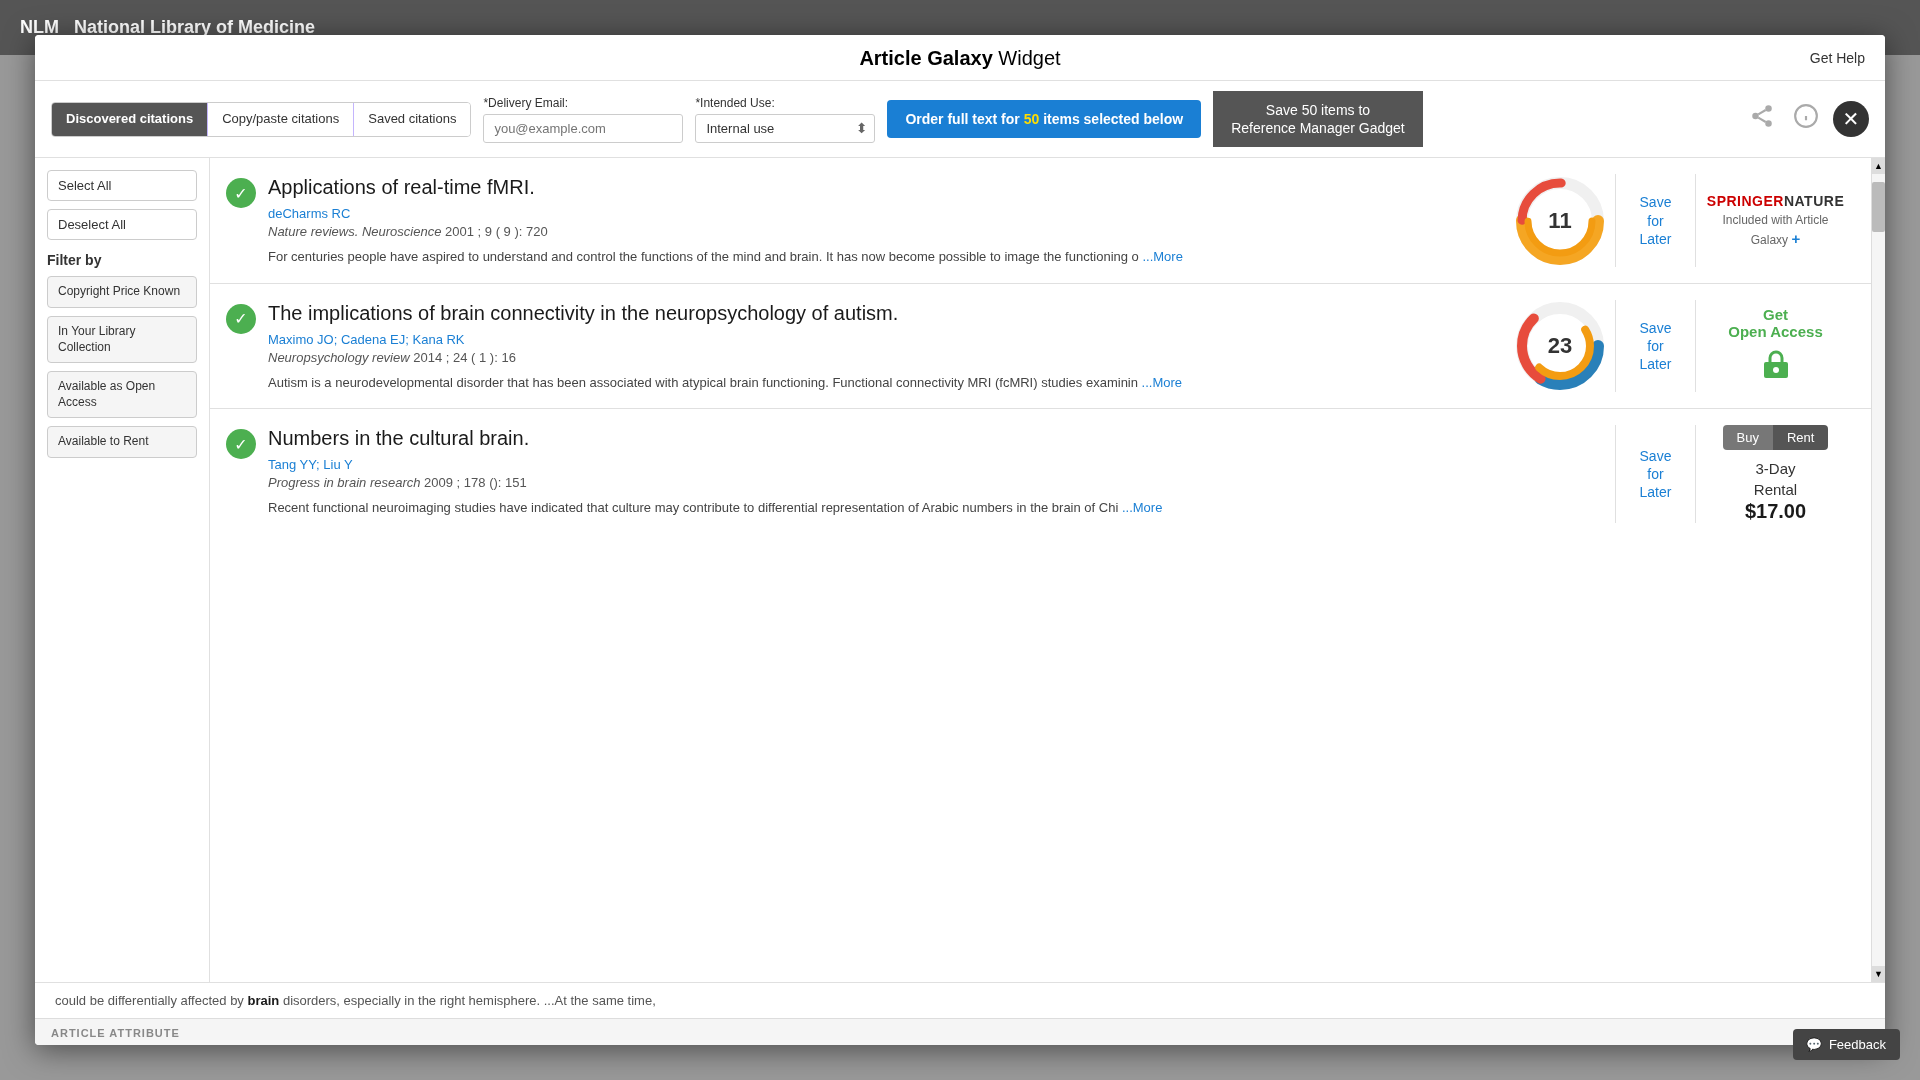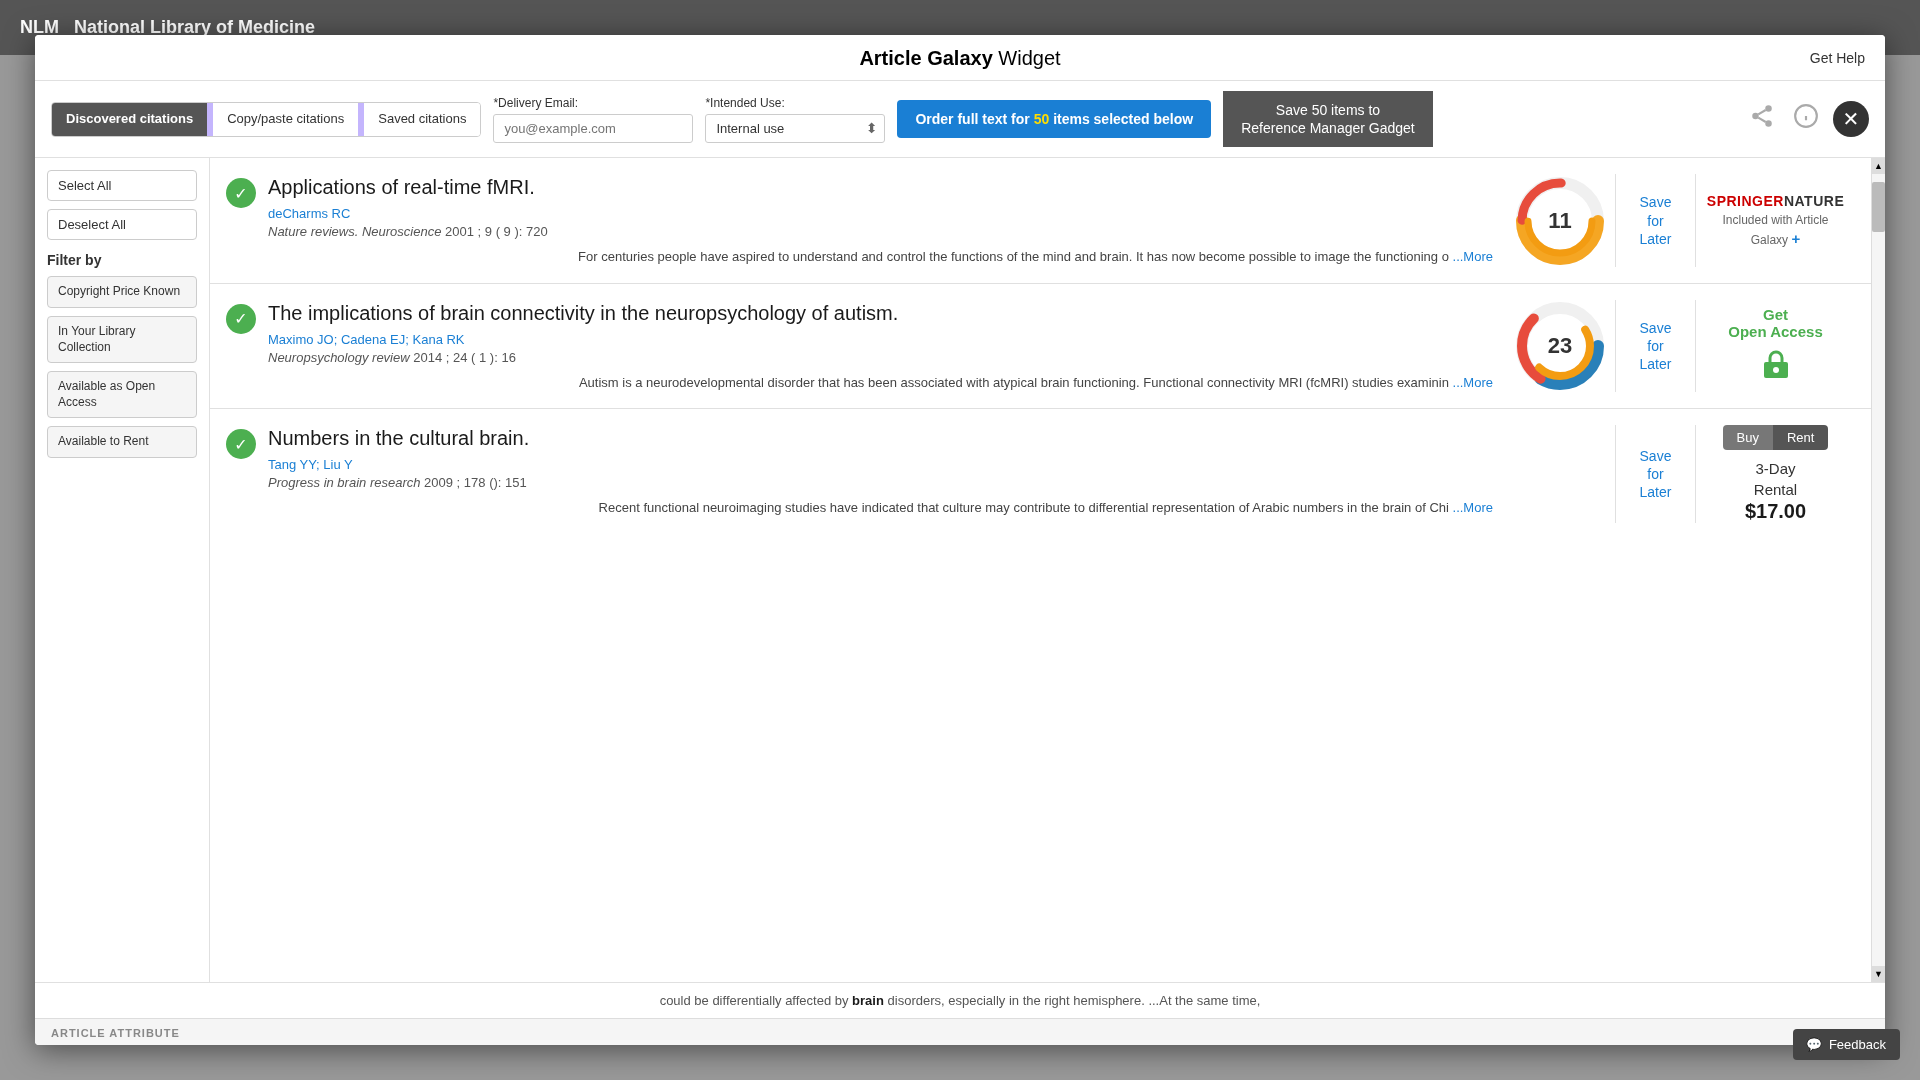--- a/index.html
+++ b/index.html
@@ -88,21 +88,21 @@
       overflow: hidden;
     }
 
     .tab-btn {
       padding: 8px 14px;
       background: white;
       border: none;
       cursor: pointer;
       font-size: 13px;
       color: #333;
-      border-right: 6px solid #c4b5fd;
+      border-right: 1px solid #c4b5fd;
       line-height: 1.3;
       text-align: center;
     }
 
     .tab-btn:last-child { border-right: none; }
 
     .tab-btn.active {
       background: #555;
       color: white;
       font-weight: bold;
@@ -322,21 +322,20 @@
       font-size: 13px;
       color: #555;
       font-style: italic;
       margin-bottom: 8px;
     }
 
     .article-abstract {
       font-size: 13px;
       color: #444;
       line-height: 1.5;
-      text-align: right;
     }
 
     .more-link {
       color: #1a7fd4;
       cursor: pointer;
       text-decoration: none;
       font-size: 13px;
     }
 
     .article-score-area {
@@ -474,21 +473,20 @@
       font-weight: bold;
       color: #1a1a1a;
     }
 
     .bottom-bar {
       background: white;
       border-top: 1px solid #e0e0e0;
       padding: 10px 20px;
       font-size: 13px;
       color: #555;
-      text-align: center;
     }
 
     .bottom-bar strong {
       color: #1a1a1a;
     }
 
     .feedback-btn {
       position: fixed;
       bottom: 20px;
       right: 20px;

